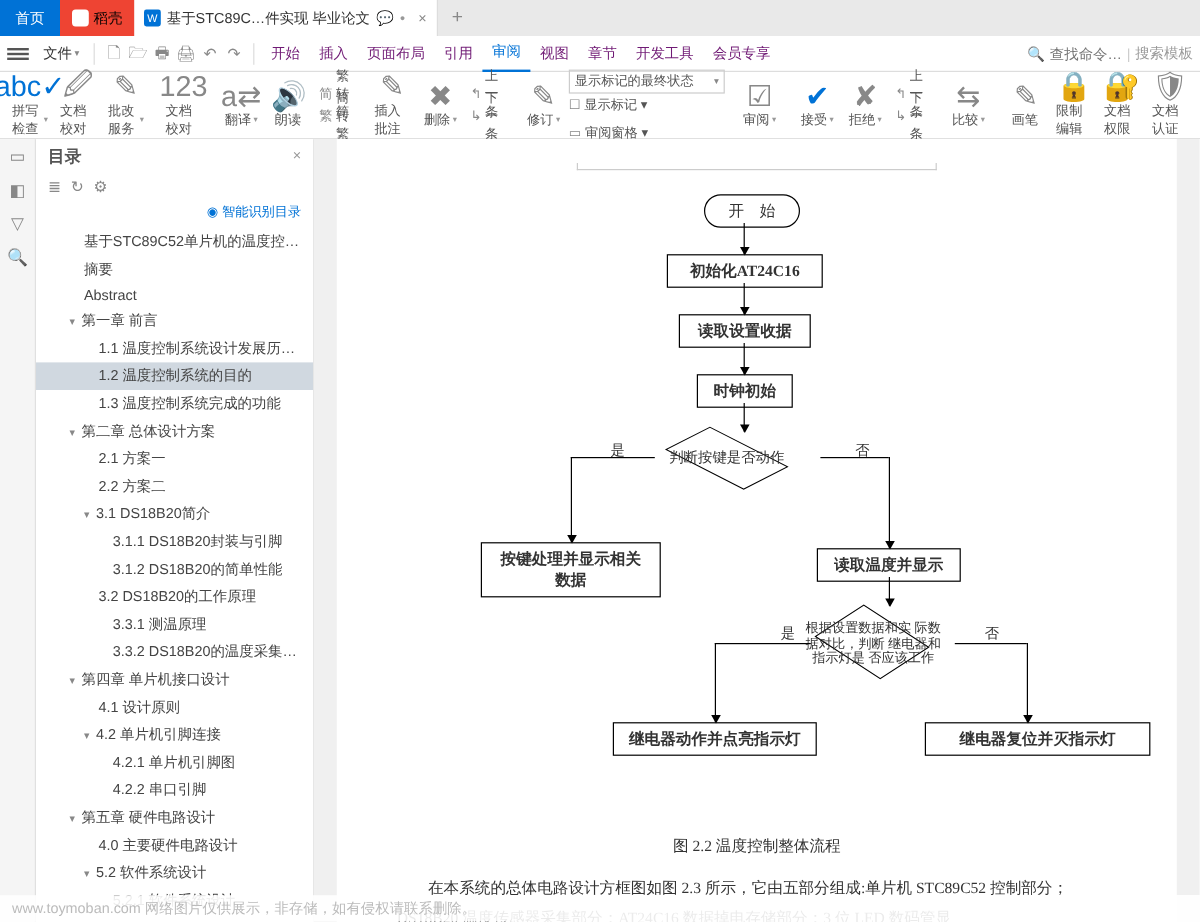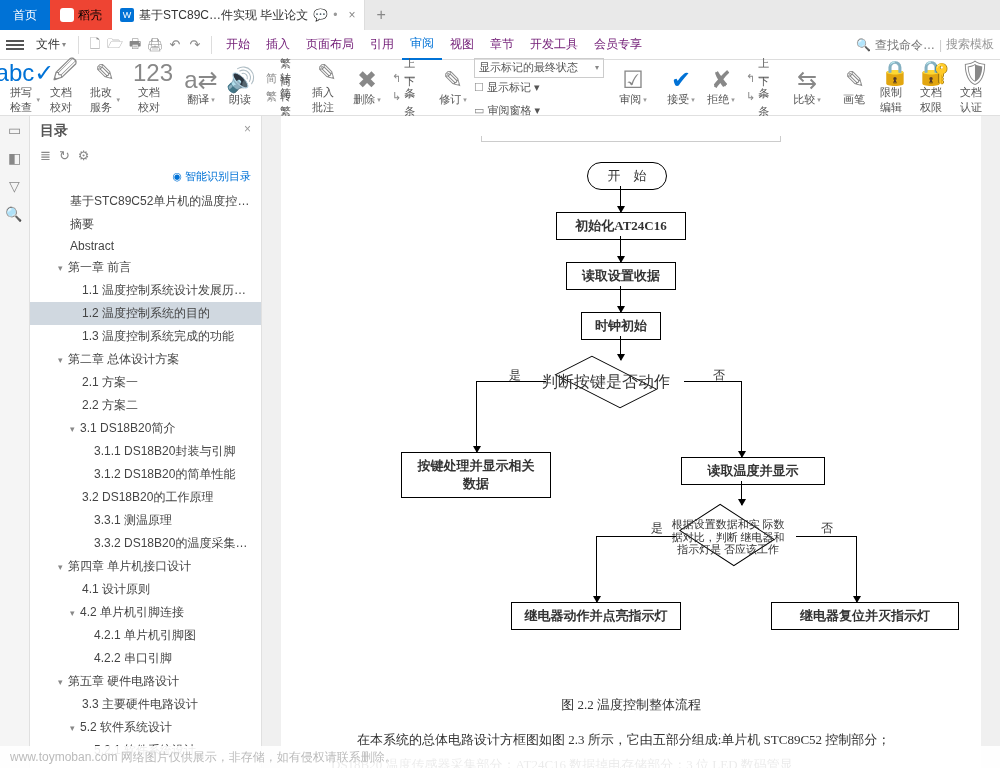--- a/index.html
+++ b/index.html
@@ -55,21 +55,21 @@
 .toc-item.l2c{padding-left:40px}
 .toc-item.l3{padding-left:64px}
 .toc-item .car{display:inline-block;width:10px;color:#888;font-size:9px}
 .doc{flex:1;background:#f0f0f0;overflow:auto;position:relative}
 .page{background:#fff;margin:0 auto;width:700px;min-height:900px;padding:20px 50px;position:relative}
 .flowchart{position:relative;height:520px;margin-top:20px}
 .fc-box{position:absolute;border:1px solid #000;background:#fff;padding:4px 10px;font-size:13px;font-family:SimSun,serif;text-align:center;white-space:nowrap}
 .fc-term{border-radius:14px}
 .fc-diamond{position:absolute;width:1px;height:1px}
 .fc-diamond .shape{position:absolute;border:1px solid #000;background:#fff;transform:rotate(45deg)}
-.fc-diamond .txt{position:absolute;font-size:16px;font-family:SimSun,serif;text-align:center;white-space:nowrap;transform:translate(-50%,-50%)}
+.fc-diamond .txt{position:absolute;font-size:12px;font-family:SimSun,serif;text-align:center;white-space:nowrap;transform:translate(-50%,-50%)}
 .fc-line{position:absolute;background:#000}
 .fc-lbl{position:absolute;font-size:12px;font-family:SimSun,serif}
 .arrow-d{position:absolute;width:0;height:0;border-left:4px solid transparent;border-right:4px solid transparent;border-top:7px solid #000}
 .caption{text-align:center;font-family:SimSun,serif;font-size:13px;margin:14px 0}
 .bodytext{font-family:SimSun,serif;font-size:13px;line-height:1.9;text-indent:2em}
 .footer{position:absolute;bottom:0;left:0;right:0;height:22px;font-size:12px;color:#bbb;padding:2px 10px;display:flex;align-items:center;background:rgba(255,255,255,0.9)}
 </style>
 </head>
 <body>
 
@@ -275,42 +275,42 @@
         <div class="toc-item l3">3.1.2 DS18B20的简单性能</div>
         <div class="toc-item l2">3.2 DS18B20的工作原理</div>
         <div class="toc-item l3">3.3.1 测温原理</div>
         <div class="toc-item l3">3.3.2 DS18B20的温度采集过程</div>
         <div class="toc-item l1c"><span class="car">▾</span>第四章 单片机接口设计</div>
         <div class="toc-item l2">4.1 设计原则</div>
         <div class="toc-item l2c"><span class="car">▾</span>4.2 单片机引脚连接</div>
         <div class="toc-item l3">4.2.1 单片机引脚图</div>
         <div class="toc-item l3">4.2.2 串口引脚</div>
         <div class="toc-item l1c"><span class="car">▾</span>第五章 硬件电路设计</div>
-        <div class="toc-item l2">3.3 主要硬件电路设计</div>
+        <div class="toc-item l2">4.0 主要硬件电路设计</div>
         <div class="toc-item l2c"><span class="car">▾</span>5.2 软件系统设计</div>
         <div class="toc-item l3">5.2.1 软件系统设计</div>
       </div>
   </div>
   <div class="doc">
     <div class="page">
       <div style="border:1px solid #ccc;border-top:none;height:6px;width:300px;margin:0 auto"></div>
       <div class="flowchart">
 
         <div class="fc-box fc-term" style="left:256px;top:0;width:80px">开　始</div>
         <div class="fc-box" style="left:225px;top:50px;width:130px;font-weight:bold">初始化AT24C16</div>
         <div class="fc-box" style="left:235px;top:100px;width:110px;font-weight:bold">读取设置收据</div>
         <div class="fc-box" style="left:250px;top:150px;width:80px;font-weight:bold">时钟初始</div>
 
         <div class="fc-diamond" style="left:290px;top:225px">
           <div class="shape" style="left:-50px;top:-25px;width:70px;height:40px;transform:rotate(45deg) skew(-18deg,-18deg)"></div>
           <div class="txt" style="left:-15px;top:-5px">判断按键是否动作</div>
         </div>
         <div class="fc-box" style="left:70px;top:290px;width:150px;text-align:center;white-space:normal;font-weight:bold">按键处理并显示相关
 数据</div>
-        <div class="fc-box" style="left:350px;top:295px;width:144px;font-weight:bold">读取温度并显示</div>
+        <div class="fc-box" style="left:350px;top:295px;width:120px;font-weight:bold">读取温度并显示</div>
 
         <div class="fc-diamond" style="left:410px;top:375px">
           <div class="shape" style="left:-46px;top:-26px;width:64px;height:48px;transform:rotate(45deg) skew(-12deg,-12deg)"></div>
           <div class="txt" style="left:-13px;top:0;white-space:normal;width:120px;line-height:1.15;font-size:11px">根据设置数据和实
 际数据对比，判断
 继电器和指示灯是
 否应该工作</div>
         </div>
         <div class="fc-box" style="left:180px;top:440px;width:170px;font-weight:bold">继电器动作并点亮指示灯</div>
         <div class="fc-box" style="left:440px;top:440px;width:188px;font-weight:bold">继电器复位并灭指示灯</div>

